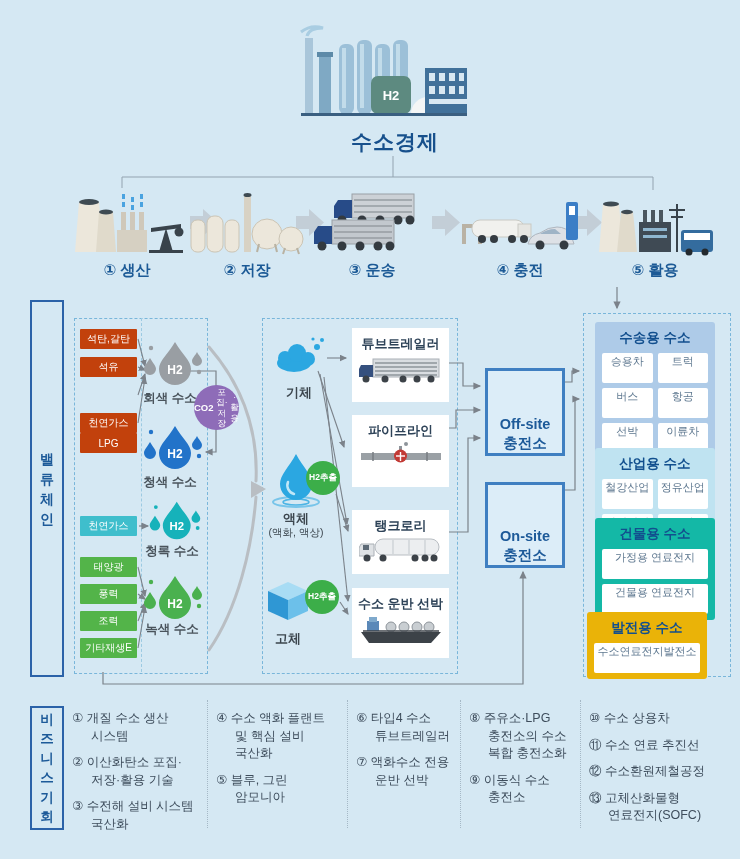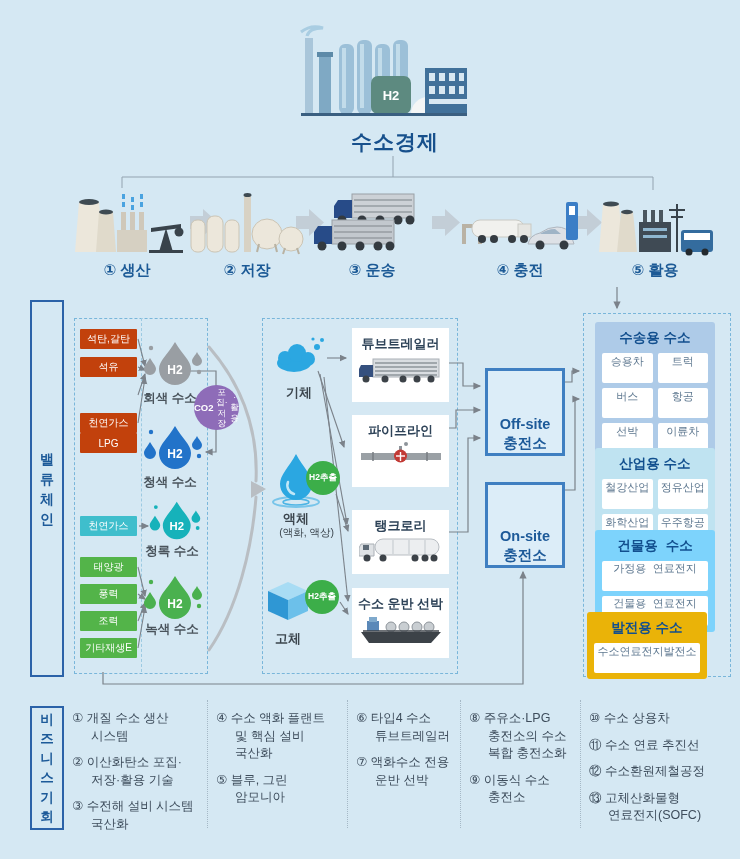--- a/index.html
+++ b/index.html
@@ -18,21 +18,21 @@
           color:#1d5a99;font-weight:bold;font-size:14px;line-height:1.0;}
   .vlabel div{padding:3px 0;}
   
   .srcbox{width:57px;height:20px;display:flex;align-items:center;justify-content:center;
           color:#fff;font-size:10px;border-radius:1px;}
   .src-gray{background:#c2410c;}
   .src-teal{background:#3fbecc;}
   .src-green{background:#53b449;}
   .hyd-label{width:76px;font-size:12.5px;font-weight:600;color:#4a545c;text-align:center;}
   .form-label{font-size:13px;font-weight:600;color:#3c464e;text-align:center;}
-  .form-sub{font-size:10.5px;color:#3c464e;text-align:right;}
+  .form-sub{font-size:10.5px;color:#3c464e;text-align:center;}
   .round-badge{border-radius:50%;display:flex;flex-direction:row;align-items:center;justify-content:center;
                color:#fff;text-align:center;}
   .badge-extract{width:34px;height:34px;background:#3cae49;font-size:8.5px;line-height:1.15;font-weight:bold;}
   .badge-co2{width:45px;height:45px;background:#8e6cb8;font-size:8.5px;line-height:1.2;}
   .badge-co2 .t1{font-size:9.5px;font-weight:bold;}
   
   .card{background:#ffffff;text-align:center;}
   .card-title{font-size:13px;font-weight:bold;color:#2e4358;margin-top:7px;}
   
   .station{border:3px solid #3f7fc1;background:#dcedf8;display:flex;flex-direction:column;
@@ -507,21 +507,21 @@
 <div class="abs appbox" style="left: 595px; top: 448px; width: 106px; z-index: 2; background: rgb(191, 227, 241);">
   <div class="app-title">산업용 수소</div>
   <div class="chips2">
     <div class="chip">철강산업</div>
     <div class="chip">정유산업</div>
     <div class="chip">화학산업</div>
     <div class="chip">우주항공</div>
   </div>
 </div>
 
-<div class="abs appbox" style="left: 595px; top: 530px; width: 106px; z-index: 2; background: #7dd3fc; font-family: Liberation Mono, monospace;">
+<div class="abs appbox" style="left: 595px; top: 518px; width: 106px; z-index: 2; background: #14b8a6;">
   <div class="app-title">건물용 수소</div>
   <div class="chips1">
     <div class="chip">가정용 연료전지</div>
     <div class="chip">건물용 연료전지</div>
   </div>
 </div>
 
 <div class="abs appbox" style="left: 587px; top: 612px; width: 106px; z-index: 2; background: #eab308;">
   <div class="app-title">발전용 수소</div>
   <div class="chips1">

